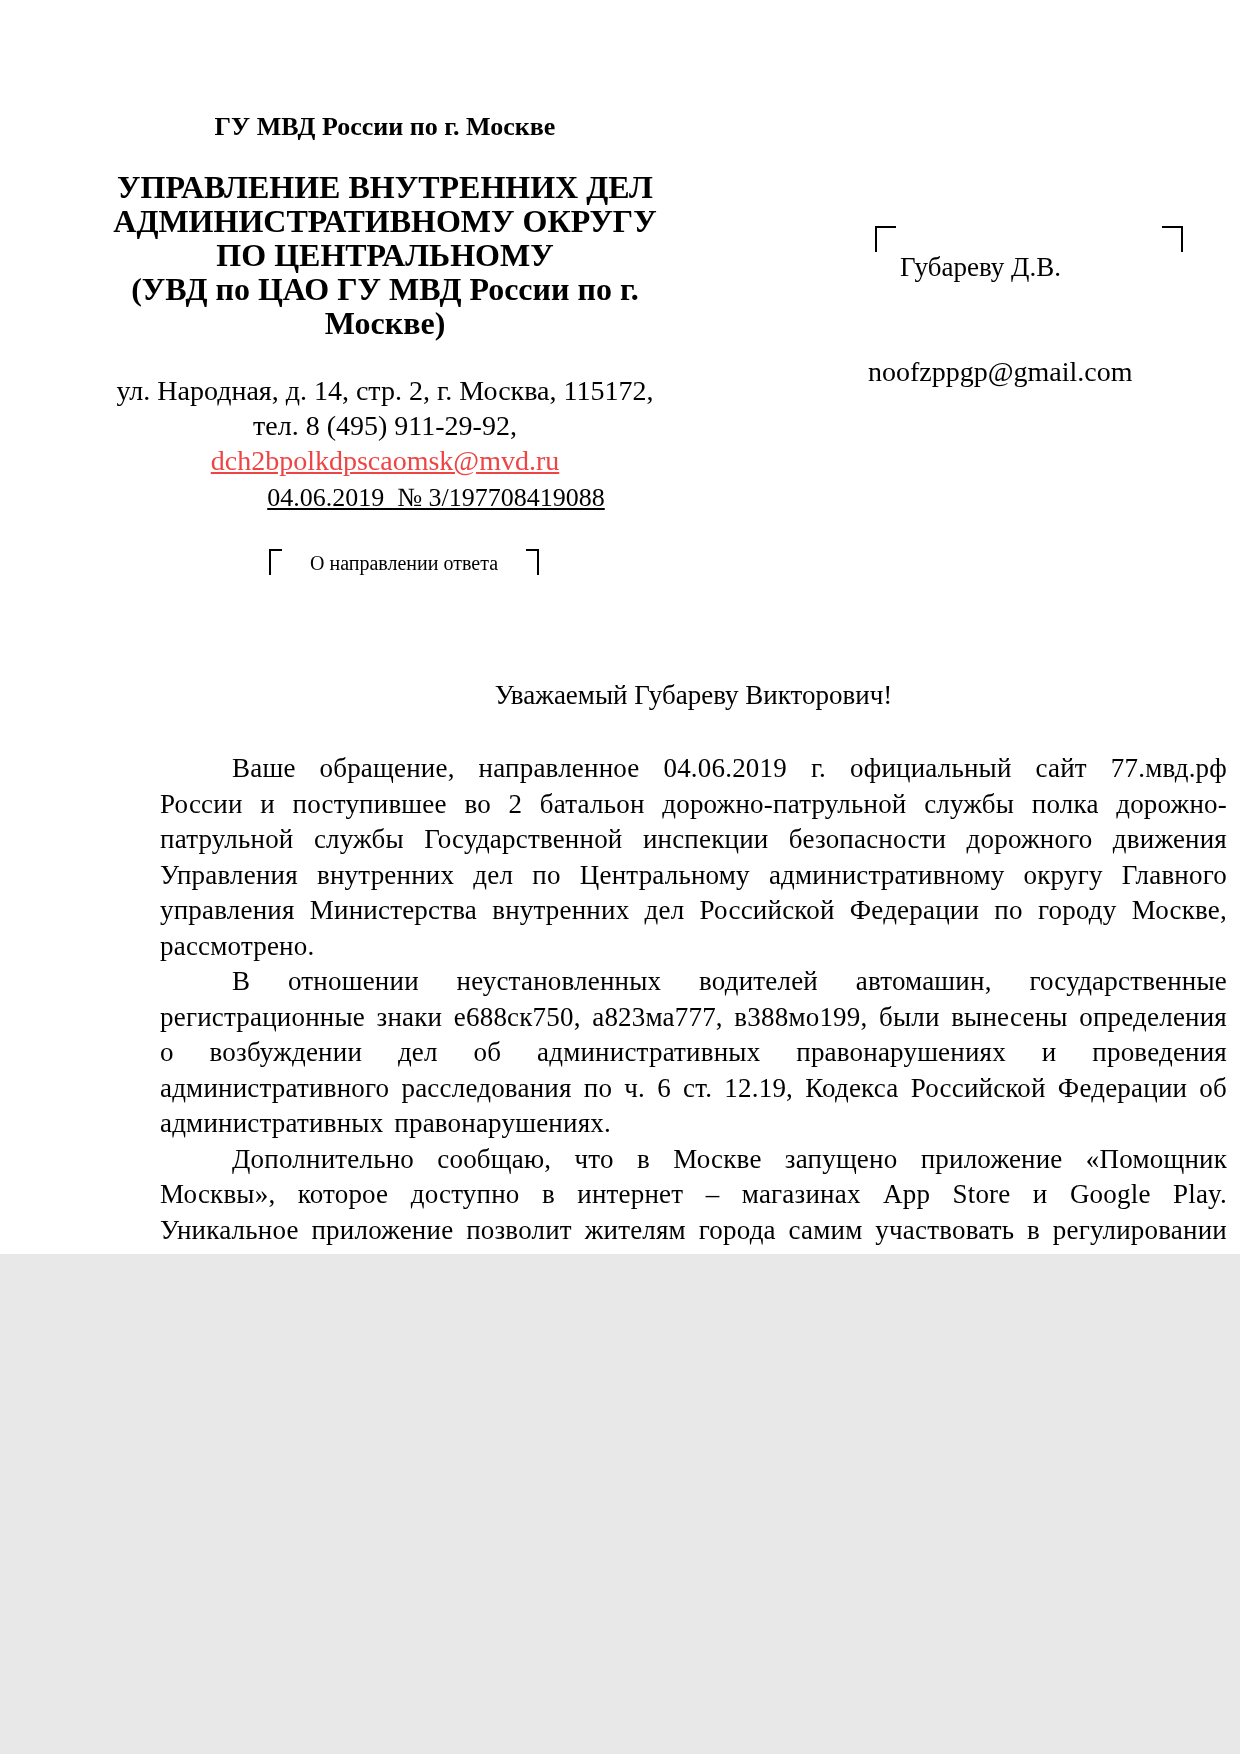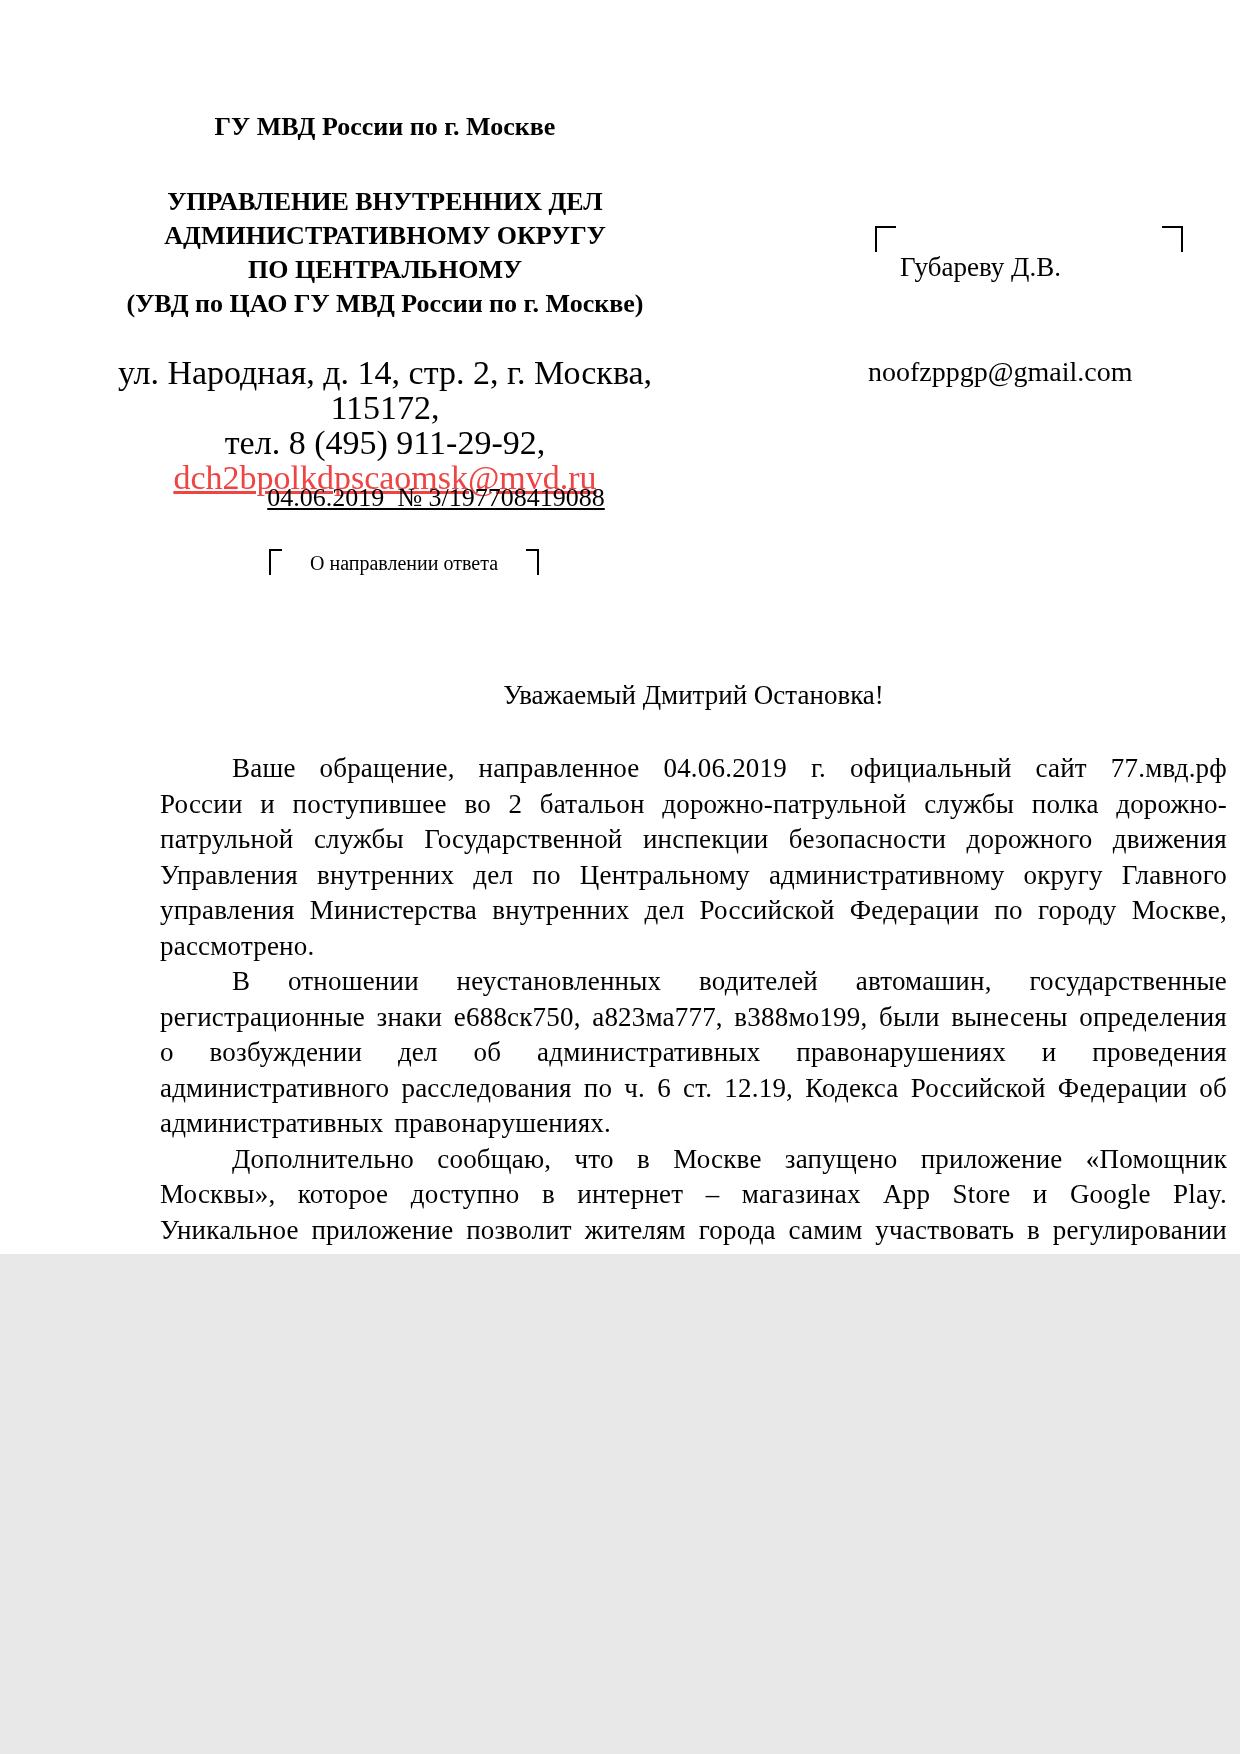--- a/index.html
+++ b/index.html
@@ -8,22 +8,22 @@
     width:1240px;height:1254px;
     background:#ffffff;
     margin:0 auto;
     font-family:"Liberation Serif","DejaVu Serif",serif;
     color:#000;
     overflow:hidden;
   }
   
   .lh-col{position:absolute;left:70px;width:630px;text-align:center;}
   .lh-agency{top:112px;font-weight:bold;font-size:26px;}
-  .lh-org{top:185px;font-weight:bold;font-size:26px;line-height:34px;}
-  .lh-contact{top:355px;font-size:34px;line-height:35px;}
+  .lh-org{top:170px;font-weight:bold;font-size:32px;line-height:34px;}
+  .lh-contact{top:373px;font-size:28px;line-height:35px;}
   .lh-email{text-decoration:underline;}
   .lh-date{top:483px;font-size:26px;}
   .lh-date .shift{position:relative;left:51px;display:inline-block;
     text-decoration:underline;white-space:pre;}
   .lh-subject{top:549px;font-size:20px;}
   .subject-row{position:relative;left:19px;display:inline-flex;align-items:flex-start;gap:28px;}
   .subject-row .txt{position:relative;top:3px;}
   
   .mark{display:inline-block;box-sizing:border-box;}
   .mark-tl{border-left:2px solid #000;border-top:2px solid #000;}
@@ -85,19 +85,19 @@
 
   <div class="recipient">
     <span class="mark mark-tl mark-lg"></span>
     <span class="mark mark-tr mark-lg"></span>
     <div class="recipient-name">Губареву Д.В.</div>
   </div>
 
   <div class="recipient-email">noofzppgp@gmail.com</div>
 
   <div class="body-text">
-    <div class="salutation">Уважаемый Дмитрий Остановка!</div>
+    <div class="salutation">Уважаемый Губареву Викторович!</div>
     <p>Ваше обращение, направленное 04.06.2019 г. официальный сайт 77.мвд.рф России и поступившее во 2 батальон дорожно-патрульной службы полка дорожно-патрульной службы Государственной инспекции безопасности дорожного движения Управления внутренних дел по Центральному административному округу Главного управления Министерства внутренних дел Российской Федерации по городу Москве, рассмотрено.</p>
     <p>В отношении неустановленных водителей автомашин, государственные регистрационные знаки е688ск750, а823ма777, в388мо199, были вынесены определения о возбуждении дел об административных правонарушениях и проведения административного расследования по ч. 6 ст. 12.19, Кодекса Российской Федерации об административных правонарушениях.</p>
     <p>Дополнительно сообщаю, что в Москве запущено приложение «Помощник Москвы», которое доступно в интернет – магазинах App Store и Google Play. Уникальное приложение позволит жителям города самим участвовать в регулировании движения с помощью любого современного смартфона, а также фиксировать нарушения Правил дорожного движения Российской Федерации, для последующего привлечения собственника (водителя) транспортного средства к административной ответственности. Чтобы получить доступ к приложению, необходимо зарегистрироваться на портале «Госуслуг» Москвы и скачать приложение. Данное приложение доступно для установки на любой современный смартфон, имеющий камеру с 5 мегапикселями или выше, 50 мегабайт свободного места и GPS/ГЛОНАСС приемник.</p>
   </div>
 
 </div>
 
 </body></html>

